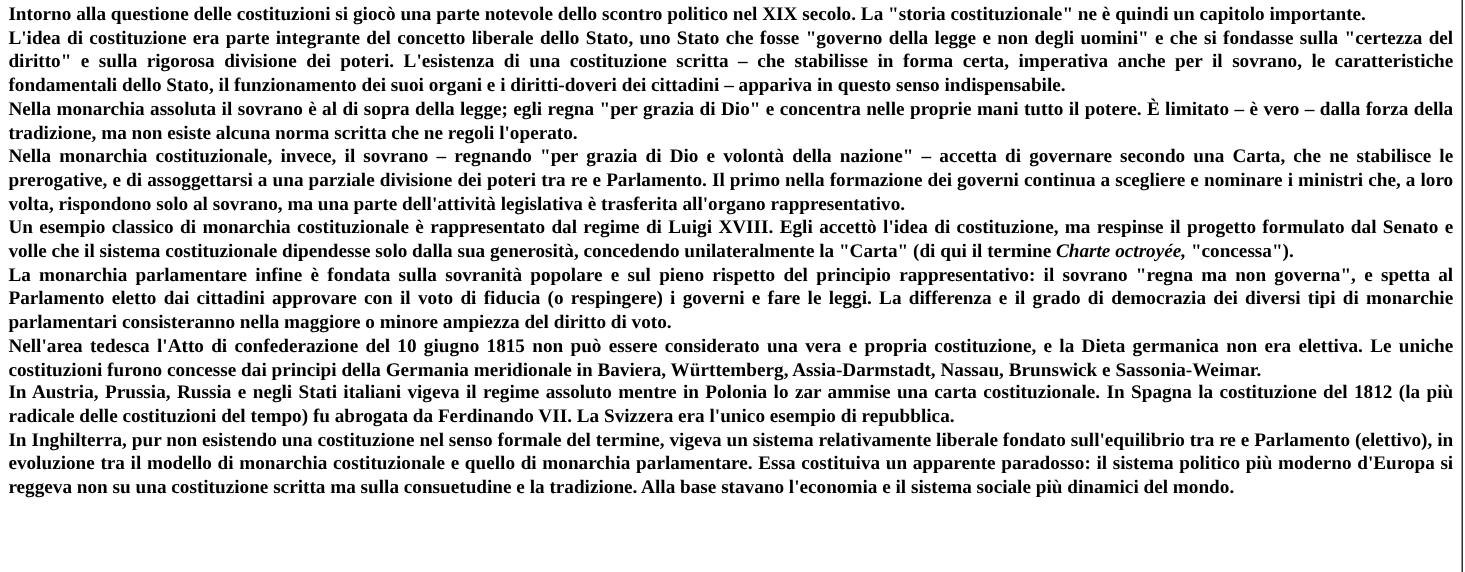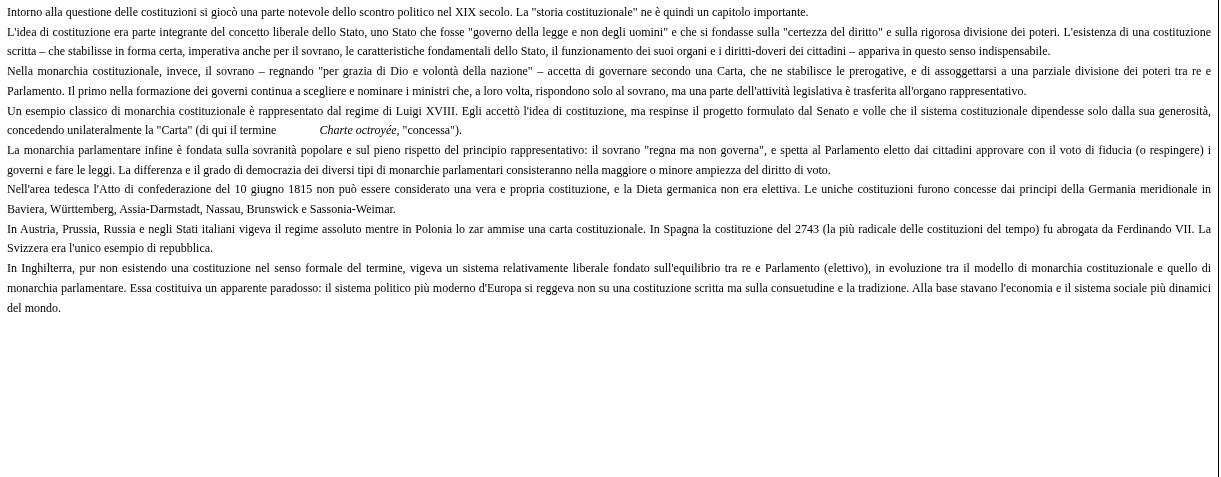--- a/index.html
+++ b/index.html
@@ -13,45 +13,47 @@
     overflow: hidden;
     position: relative;
     font-family: "Liberation Serif", "DejaVu Serif", serif;
     color: #000000;
   }
   .doc {
     position: absolute;
     top: 3px;
     left: 7px;
     width: 1204px;
-    font-size: 12px;
+    font-size: 16px;
     line-height: 19.7px;
+    font-weight: bold;
   }
   .doc p {
     margin: 0;
     padding: 0;
     text-align: justify;
   }
   .right-border {
     position: absolute;
     top: 0;
     right: 2px;
     width: 1px;
     height: 477px;
     background: #000000;
   }
-  i { font-style: italic; margin-left: 40px; }
+  i { font-style: italic; }
 </style>
 </head>
 <body>
 
 <div class="doc">
   <p>Intorno alla questione delle costituzioni si giocò una parte notevole dello scontro politico nel XIX secolo. La "storia costituzionale" ne è quindi un capitolo importante.</p>
   <p>L'idea di costituzione era parte integrante del concetto liberale dello Stato, uno Stato che fosse "governo della legge e non degli uomini" e che si fondasse sulla "certezza del diritto" e sulla rigorosa divisione dei poteri. L'esistenza di una costituzione scritta – che stabilisse in forma certa, imperativa anche per il sovrano, le caratteristiche fondamentali dello Stato, il funzionamento dei suoi organi e i diritti-doveri dei cittadini – appariva in questo senso indispensabile.</p>
+  <p>Nella monarchia assoluta il sovrano è al di sopra della legge; egli regna "per grazia di Dio" e concentra nelle proprie mani tutto il potere. È limitato – è vero – dalla forza della tradizione, ma non esiste alcuna norma scritta che ne regoli l'operato.</p>
   <p>Nella monarchia costituzionale, invece, il sovrano – regnando "per grazia di Dio e volontà della nazione" – accetta di governare secondo una Carta, che ne stabilisce le prerogative, e di assoggettarsi a una parziale divisione dei poteri tra re e Parlamento. Il primo nella formazione dei governi continua a scegliere e nominare i ministri che, a loro volta, rispondono solo al sovrano, ma una parte dell'attività legislativa è trasferita all'organo rappresentativo.</p>
   <p><span>Un esempio classico di monarchia costituzionale è rappresentato dal regime di Luigi XVIII. Egli accettò l'idea di costituzione, ma respinse il progetto formulato dal Senato e volle che il sistema costituzionale dipendesse solo dalla sua generosità, concedendo unilateralmente la "Carta" (di qui il termine </span><i>Charte octroyée,</i><span> "concessa").</span></p>
   <p>La monarchia parlamentare infine è fondata sulla sovranità popolare e sul pieno rispetto del principio rappresentativo: il sovrano "regna ma non governa", e spetta al Parlamento eletto dai cittadini approvare con il voto di fiducia (o respingere) i governi e fare le leggi. La differenza e il grado di democrazia dei diversi tipi di monarchie parlamentari consisteranno nella maggiore o minore ampiezza del diritto di voto.</p>
   <p>Nell'area tedesca l'Atto di confederazione del 10 giugno 1815 non può essere considerato una vera e propria costituzione, e la Dieta germanica non era elettiva. Le uniche costituzioni furono concesse dai principi della Germania meridionale in Baviera, Württemberg, Assia-Darmstadt, Nassau, Brunswick e Sassonia-Weimar.</p>
-  <p>In Austria, Prussia, Russia e negli Stati italiani vigeva il regime assoluto mentre in Polonia lo zar ammise una carta costituzionale. In Spagna la costituzione del 2743 (la più radicale delle costituzioni del tempo) fu abrogata da Ferdinando VII. La Svizzera era l'unico esempio di repubblica.</p>
+  <p>In Austria, Prussia, Russia e negli Stati italiani vigeva il regime assoluto mentre in Polonia lo zar ammise una carta costituzionale. In Spagna la costituzione del 1812 (la più radicale delle costituzioni del tempo) fu abrogata da Ferdinando VII. La Svizzera era l'unico esempio di repubblica.</p>
   <p>In Inghilterra, pur non esistendo una costituzione nel senso formale del termine, vigeva un sistema relativamente liberale fondato sull'equilibrio tra re e Parlamento (elettivo), in evoluzione tra il modello di monarchia costituzionale e quello di monarchia parlamentare. Essa costituiva un apparente paradosso: il sistema politico più moderno d'Europa si reggeva non su una costituzione scritta ma sulla consuetudine e la tradizione. Alla base stavano l'economia e il sistema sociale più dinamici del mondo.</p>
 </div>
 
 <div class="right-border"></div>
 
 </body></html>

